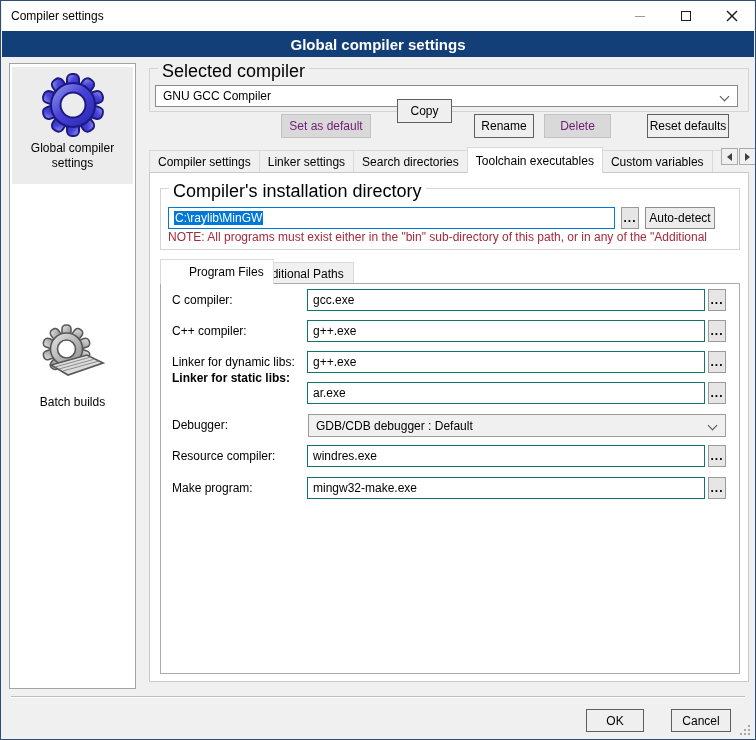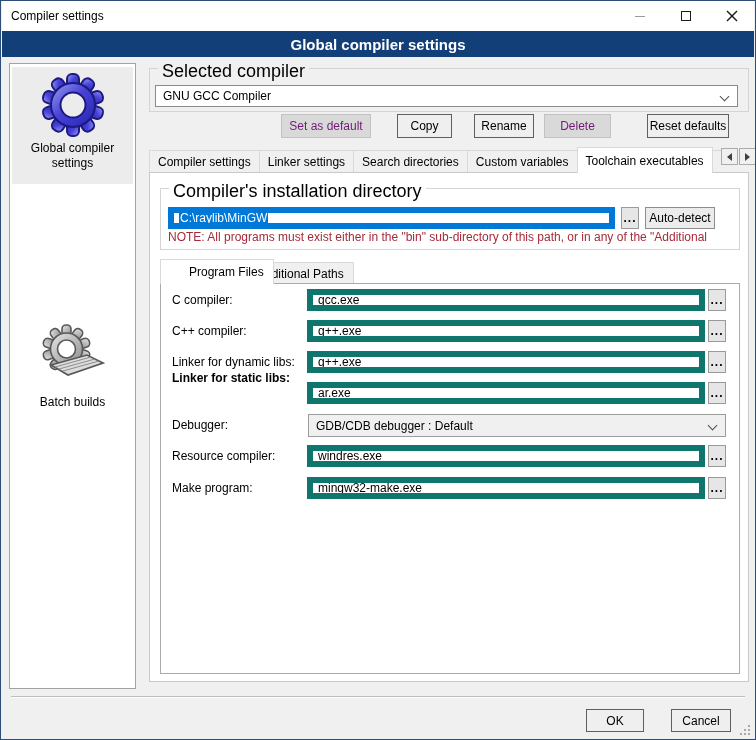--- a/index.html
+++ b/index.html
@@ -35,21 +35,21 @@
   .browse { font-weight:bold; letter-spacing:1px; background:#e6e6e6; border:1px solid #9a9a9a; }
 
   .groupbox { position:absolute; border:1px solid #d4d4d4; }
   .groupbox .legend { position:absolute; top:-8px; left:8px; padding:0 4px; font-size:18px; white-space:nowrap; }
 
   .combo { position:absolute; background:#fff; border:1px solid #8a8a8a; display:flex; align-items:center; padding:0 7px; }
   .combo.gray { background:#f0f0f0; border-color:#9c9c9c; }
   .chev { position:absolute; right:9px; top:7px; width:7px; height:7px; border-right:1.4px solid #4f4f4f;
           border-bottom:1.4px solid #4f4f4f; transform:rotate(45deg); }
 
-  .tfield { position:absolute; background:#fff; border:6px solid #0f766e; display:flex; align-items:center; padding:0 5px; overflow:hidden; white-space:nowrap; }
+  .tfield { position:absolute; background:#fff; border:1px solid #0f766e; display:flex; align-items:center; padding:0 5px; overflow:hidden; white-space:nowrap; }
   .tfield.focused { border-color:#0078d7; }
   .sel-text { background:#0078d7; color:#fff; padding:0 1px; }
 
   
   .tabrow { position:absolute; left:148px; top:146px; width:572px; height:26px; display:flex; align-items:flex-end; overflow:hidden; }
   .tab { height:22px; margin-bottom:1px; background:#f0f0f0; border:1px solid #d9d9d9; border-bottom:none;
          display:flex; align-items:center; padding:0 8px; white-space:nowrap; margin-right:-1px; }
   .tab.active { height:26px; margin-bottom:0; background:#fff; z-index:3; position:relative; }
   .tab-arrow-btn { position:absolute; width:17px; height:17px; background:#f0f0f0; border:1px solid #ababab;
                    display:flex; align-items:center; justify-content:center; }
@@ -168,31 +168,31 @@
 
   <div class="groupbox" style="left:148px; top:67px; width:600px; height:44px;">
     <span class="legend" style="background:#f0f0f0;">Selected compiler</span>
   </div>
   <div class="combo" style="left:154px; top:84px; width:583px; height:22px;">
     <span>GNU GCC Compiler</span>
     <span class="chev"></span>
   </div>
 
   <div class="btn disabled" style="left:280px; top:113px; width:90px; height:24px;">Set as default</div>
-  <div class="btn strong" style="left:396px; top:113px; width:55px; height:24px;">Copy</div>
+  <div class="btn strong" style="left:396px; top:98px; width:55px; height:24px;">Copy</div>
   <div class="btn strong" style="left:473px; top:113px; width:60px; height:24px;">Rename</div>
   <div class="btn disabled" style="left:543px; top:113px; width:67px; height:24px;">Delete</div>
   <div class="btn strong" style="left:646px; top:113px; width:82px; height:24px;">Reset defaults</div>
 
   <div class="tabrow">
     <div class="tab">Compiler settings</div>
     <div class="tab">Linker settings</div>
     <div class="tab">Search directories</div>
+    <div class="tab active">Toolchain executables</div>
     <div class="tab">Custom variables</div>
-    <div class="tab active">Toolchain executables</div>
     <div class="tab">Builc</div>
   </div>
   <div class="tab-arrow-btn" style="left:720px; top:147px;">
       <span class="tri-left"></span>
     </div>
   <div class="tab-arrow-btn" style="left:738px; top:147px;">
       <span class="tri-right"></span>
     </div>
 
   <div class="page">

